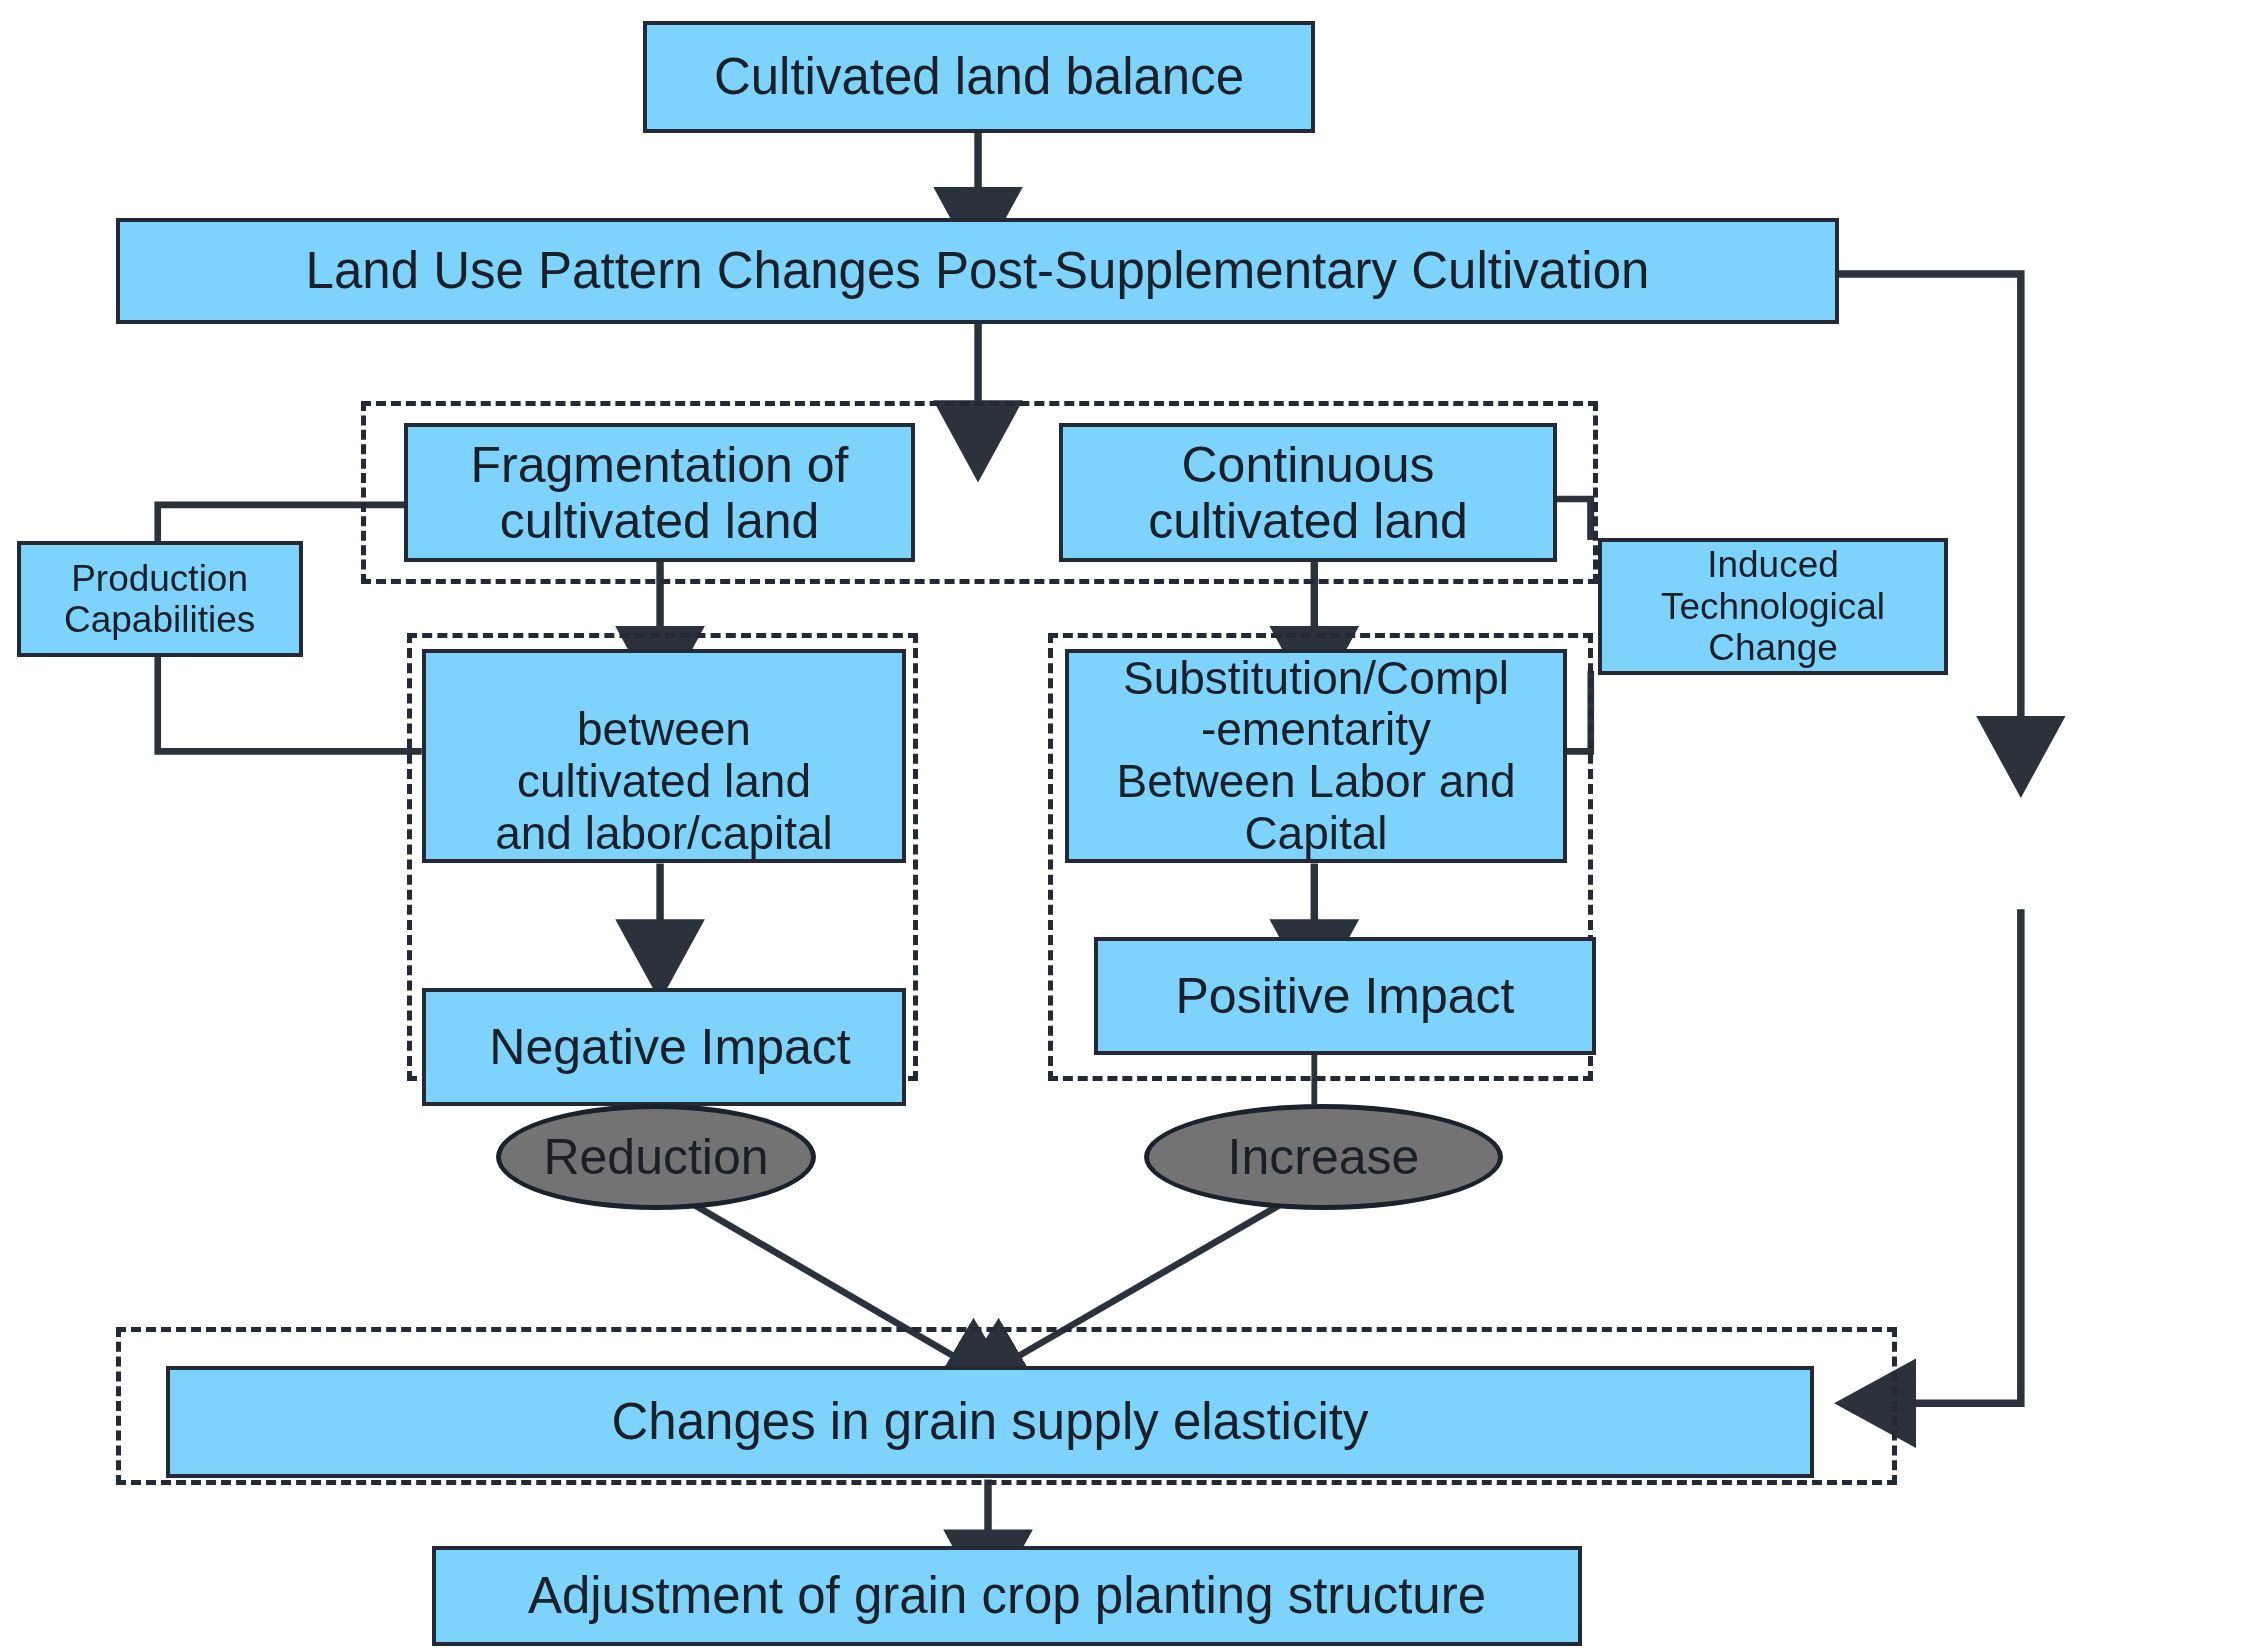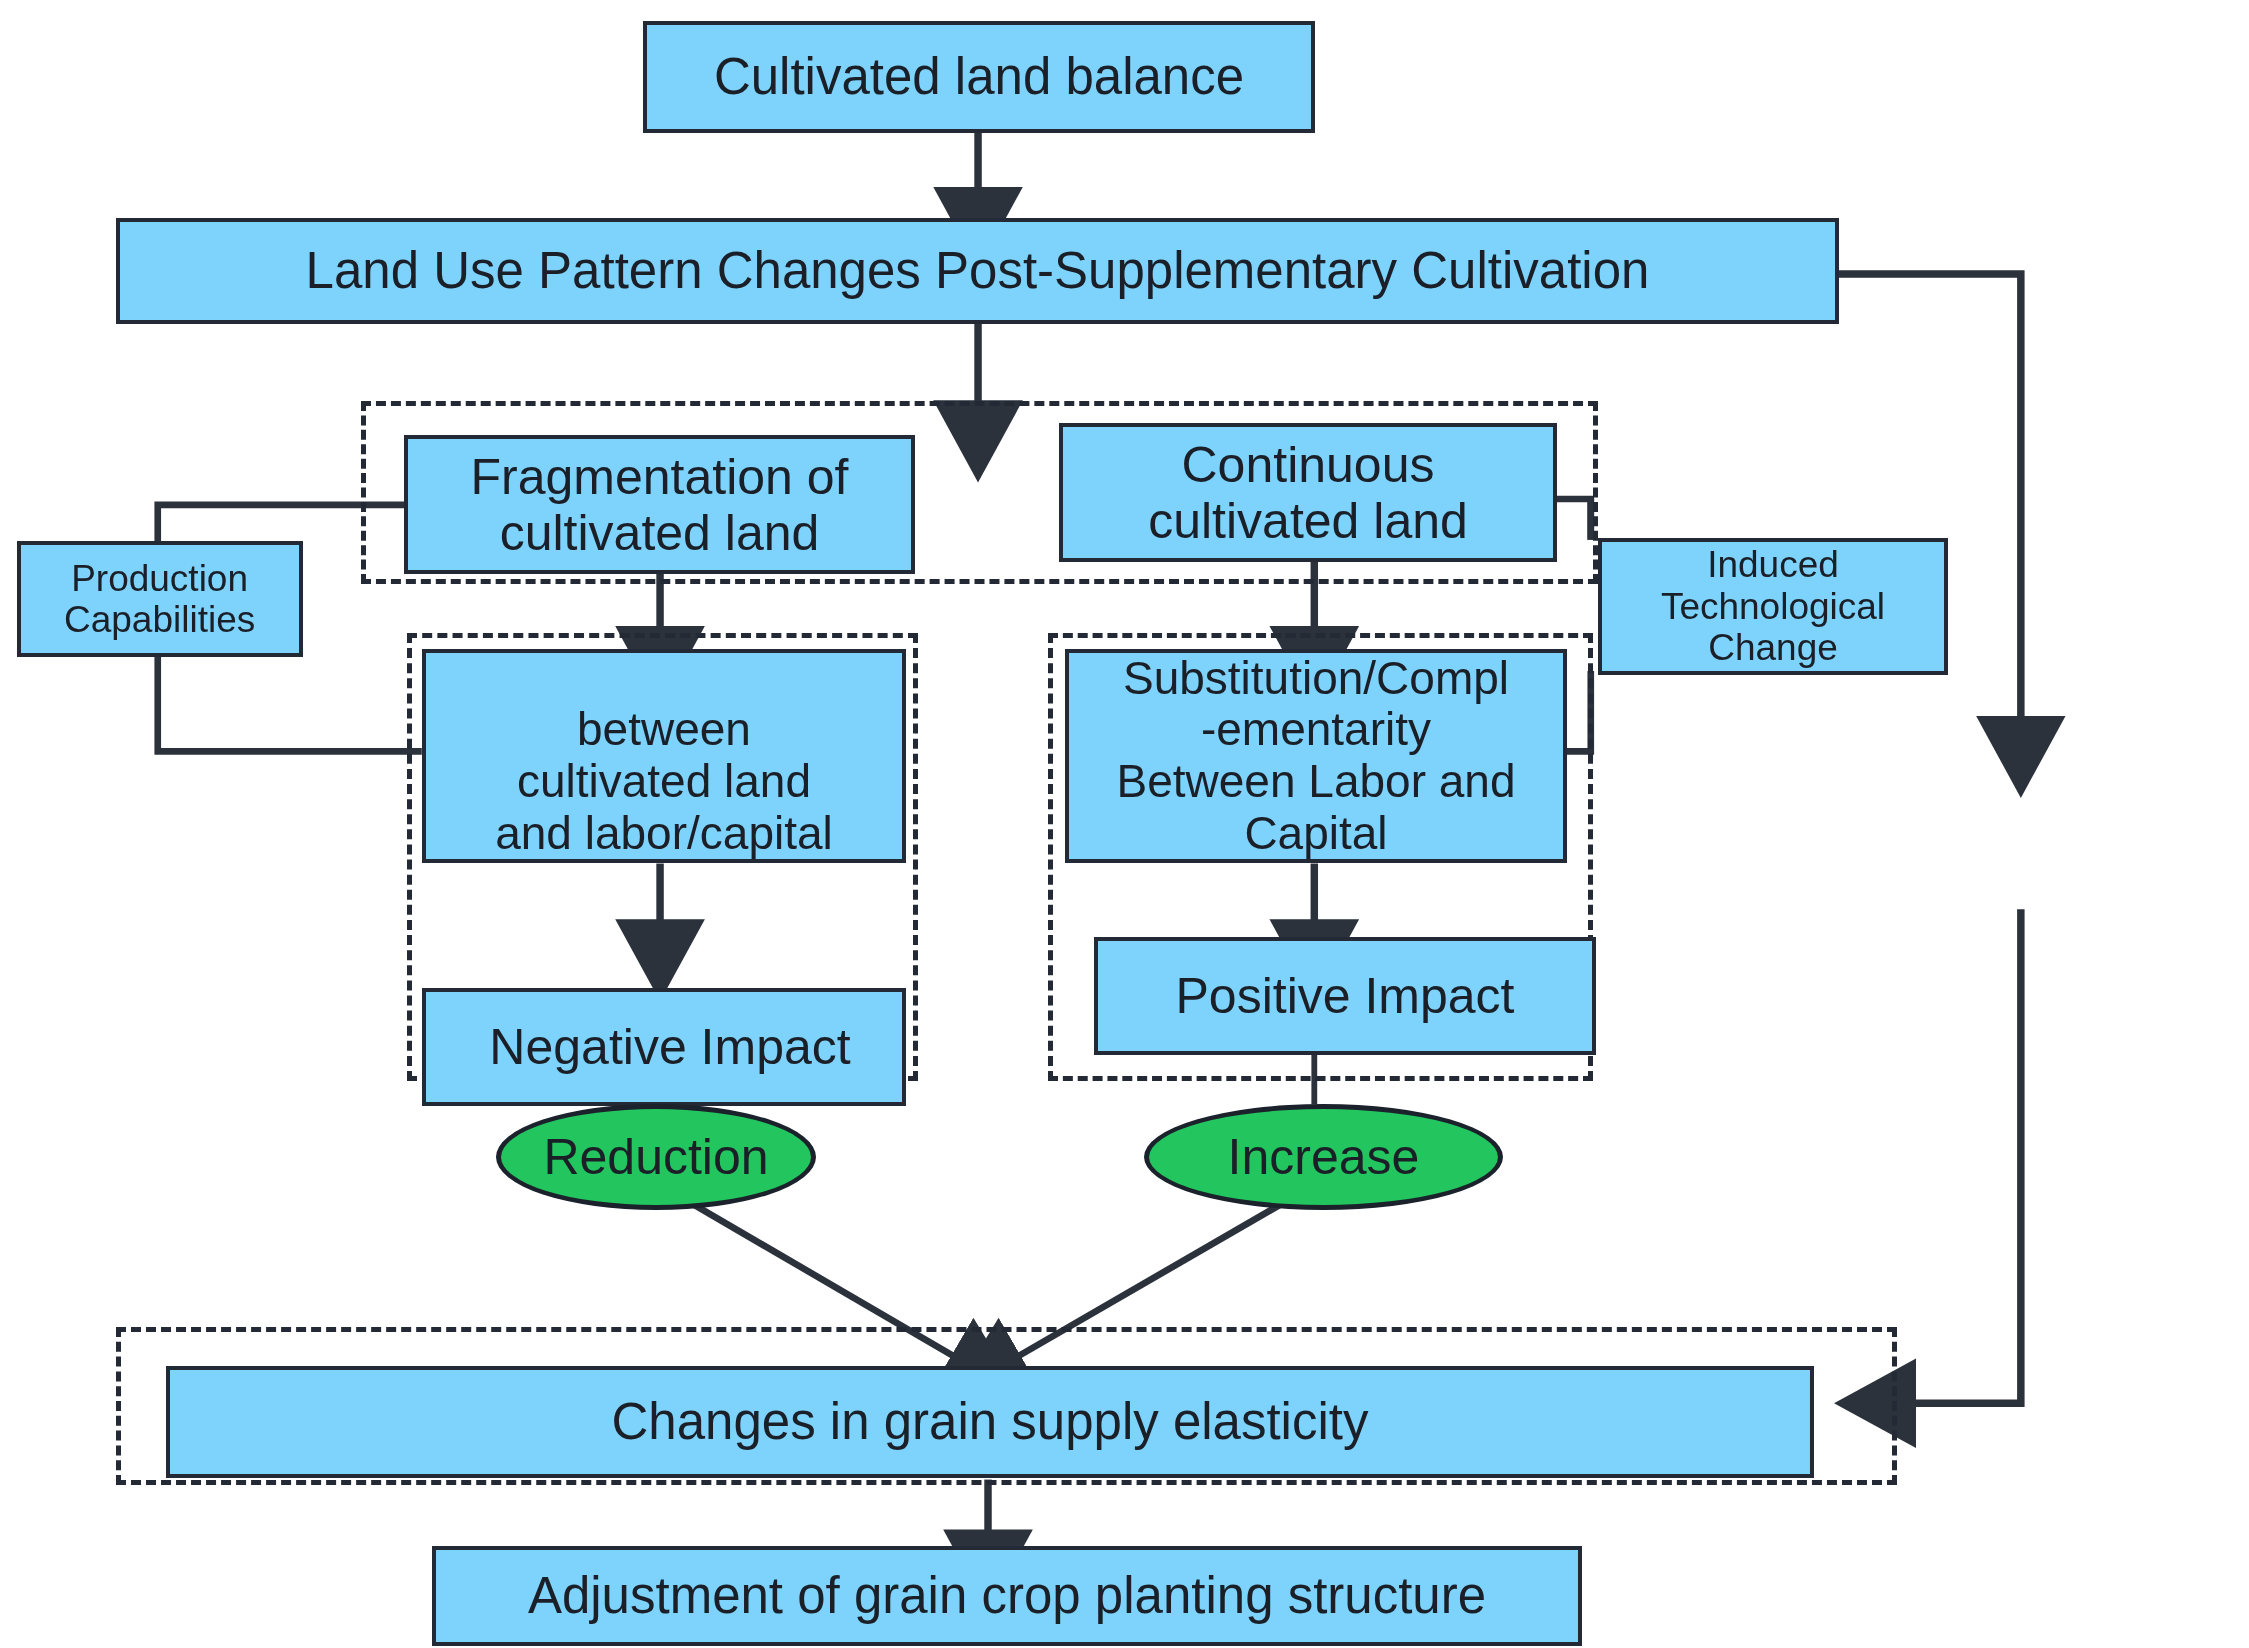--- a/index.html
+++ b/index.html
@@ -36,21 +36,21 @@
     justify-content: center;
     text-align: center;
     color: #1b1f27;
     line-height: 1.12;
     z-index: 5;
   }
   .node-box .label { display: block; width: 100%; padding: 0 8.3px; }
   .ellipse-node {
     position: absolute;
     box-sizing: border-box;
-    background: #22c55e;
+    background: #737373;
     border: 5px solid #1b222c;
     border-radius: 50%;
     display: flex;
     align-items: center;
     justify-content: center;
     text-align: center;
     color: #1b1f27;
     z-index: 6;
   }
   .dashed-group {
@@ -128,21 +128,21 @@
   <div class="dashed-group" style="left:116px; top:1327px; width:1781px; height:158px;"></div>
 
   <div class="node-box f-xl" style="left:643px; top:21px; width:672px; height:112px;">
     <span class="label">Cultivated land balance</span>
   </div>
 
   <div class="node-box f-xl" style="left:116px; top:218px; width:1723px; height:106px;">
     <span class="label">Land Use Pattern Changes Post-Supplementary Cultivation</span>
   </div>
 
-  <div class="node-box f-lg" style="left:404px; top:435px; width:511px; height:139px;">
+  <div class="node-box f-lg" style="left:404px; top:423px; width:511px; height:139px;">
     <span class="label">
       <span>Fragmentation of</span><br>
       <span>cultivated land</span>
     </span>
   </div>
 
   <div class="node-box f-lg" style="left:1059px; top:423px; width:498px; height:139px;">
     <span class="label">
       <span>Continuous</span><br>
       <span>cultivated land</span>

